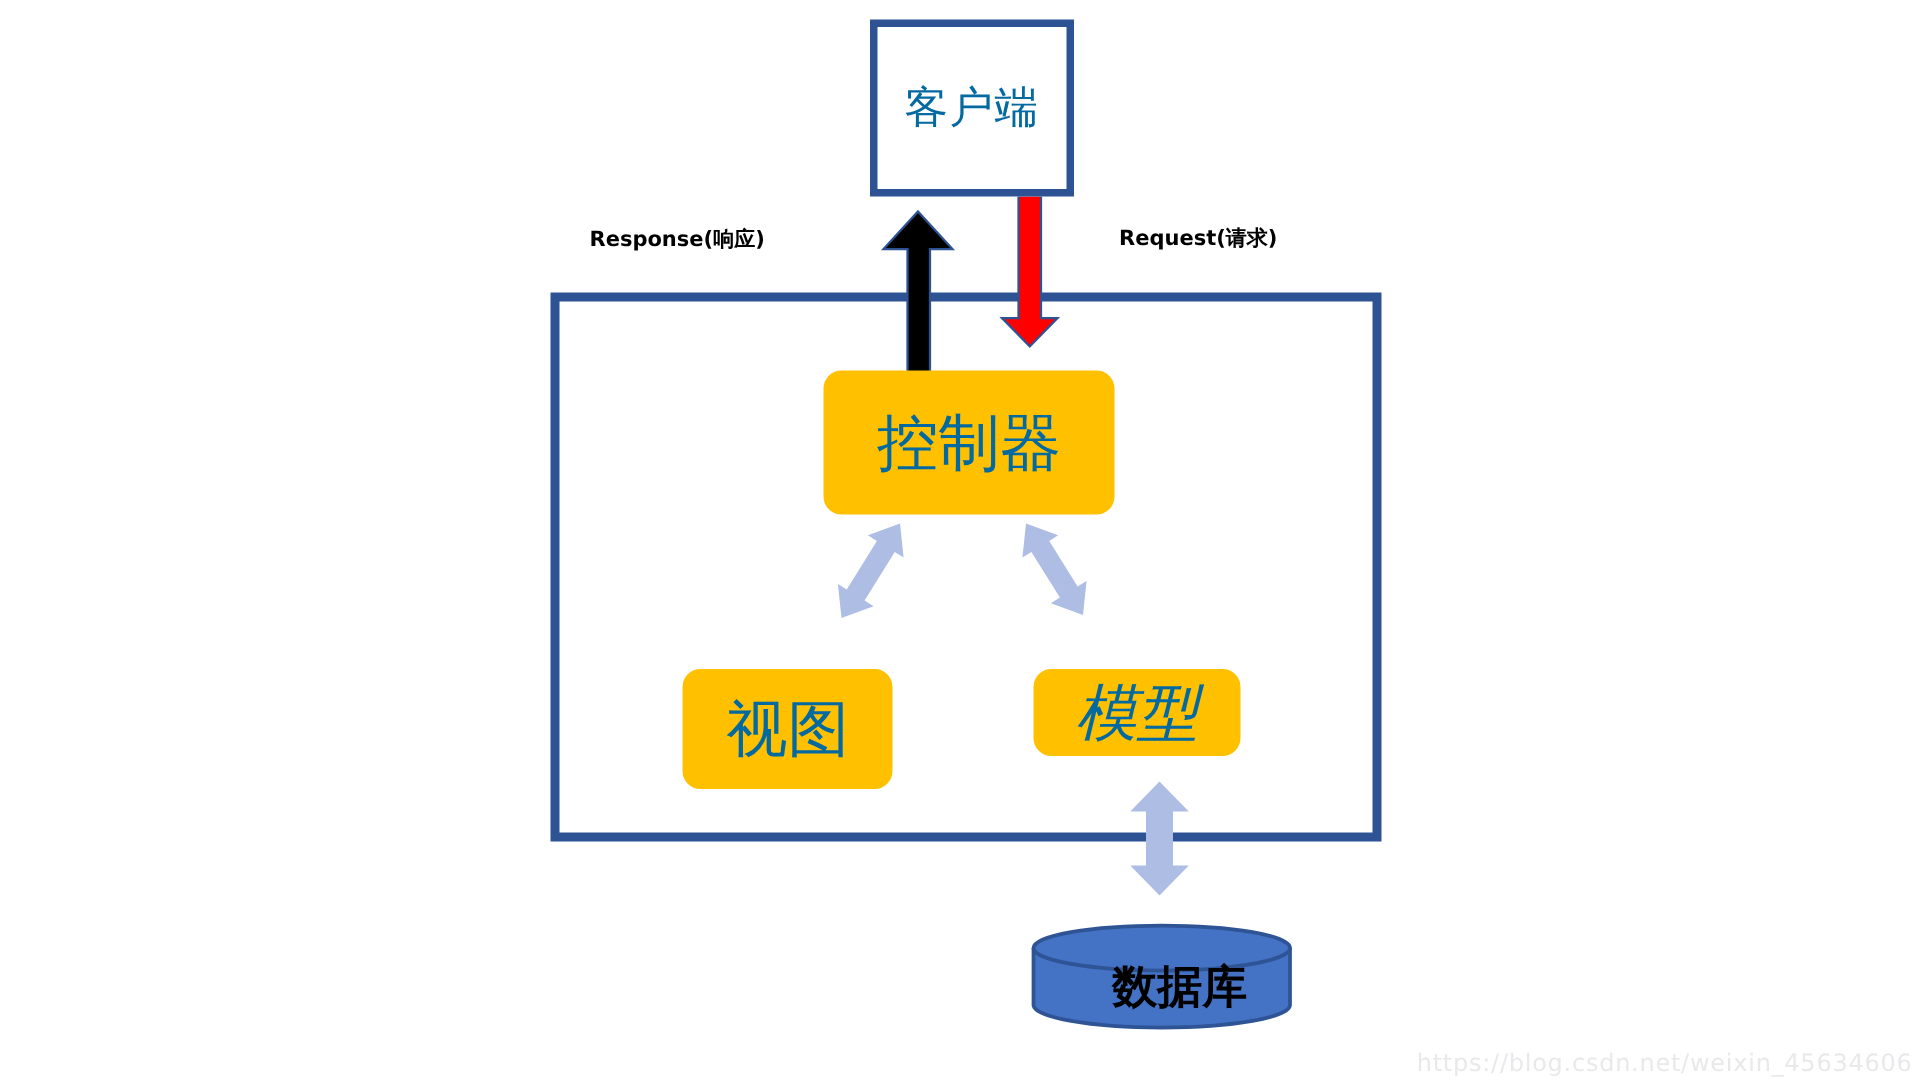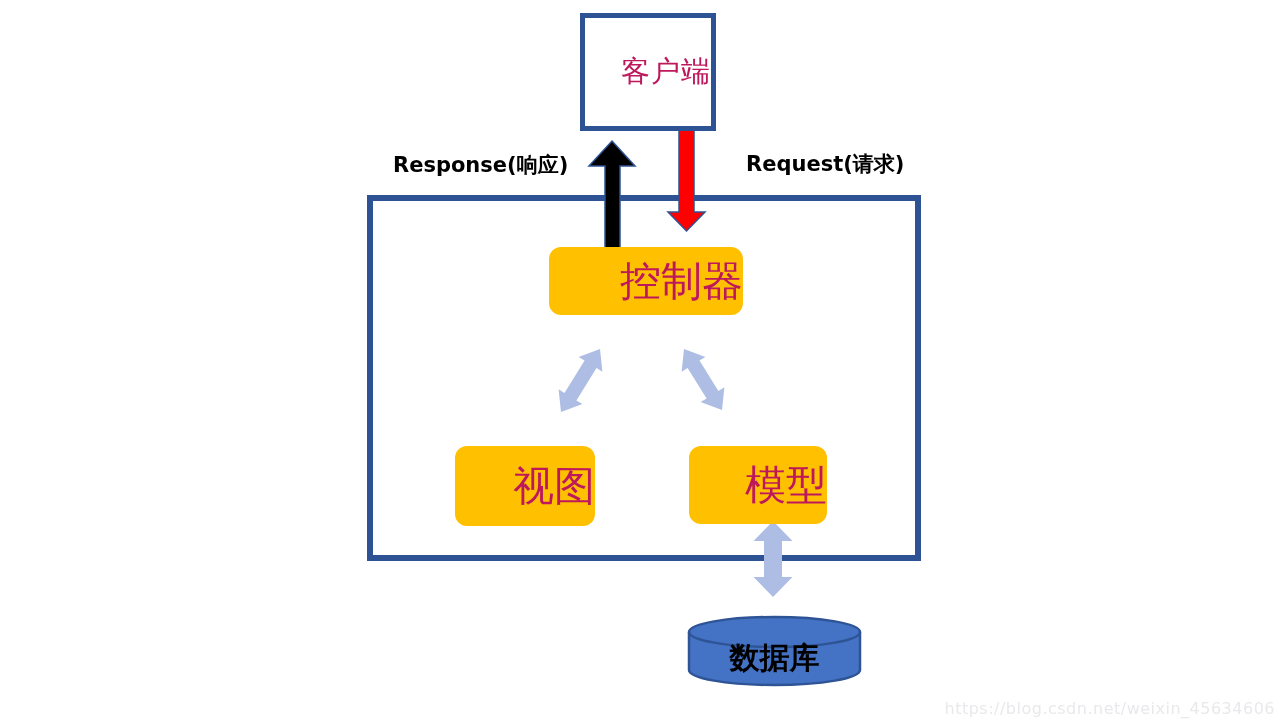--- a/index.html
+++ b/index.html
@@ -35,81 +35,83 @@
     border: 6px solid #2E5395;
     box-sizing: border-box;
     background: transparent;
     z-index: 2;
   }
 
   .node {
     position: absolute;
     display: flex;
     align-items: center;
-    justify-content: flex-end;
+    justify-content: center;
     box-sizing: border-box;
-    color: #be185d;
+    color: #0369a1;
     z-index: 4;
   }
   .client-node {
     left: 580px;
     top: 13px;
     width: 136px;
     height: 118px;
     border: 5px solid #2E5395;
     background: #ffffff;
     font-size: 29px;
     letter-spacing: 1px;
   }
   .orange-node {
     background: #FFC000;
     border-radius: 12px;
   }
   .controller-node {
     left: 549px;
     top: 247px;
     width: 194px;
-    height: 68px;
+    height: 96px;
     font-size: 41px;
   }
   .view-node {
     left: 455px;
     top: 446px;
     width: 140px;
     height: 80px;
     font-size: 41px;
   }
   .model-node {
     left: 689px;
     top: 446px;
     width: 138px;
-    height: 78px;
+    height: 58px;
     font-size: 41px;
+    font-style: italic;
   }
   .flow-label {
     position: absolute;
-    font-size: 21px;
+    font-size: 14px;
     font-weight: bold;
     color: #000000;
     white-space: nowrap;
     z-index: 4;
   }
   .response-label { left: 393px; top: 151px; }
   .request-label  { left: 710px; top: 150px; margin-left: 36px; }
 
   .database-label {
     position: absolute;
     left: 689px;
     top: 638px;
     width: 171px;
     text-align: center;
     font-size: 30px;
     font-weight: bold;
     color: #000000;
     z-index: 4;
+    padding-left: 12px;
   }
   .watermark {
     position: absolute;
     right: 10px;
     bottom: 8px;
     font-size: 16px;
     color: #e9e9ec;
     z-index: 5;
     letter-spacing: 0.5px;
   }

